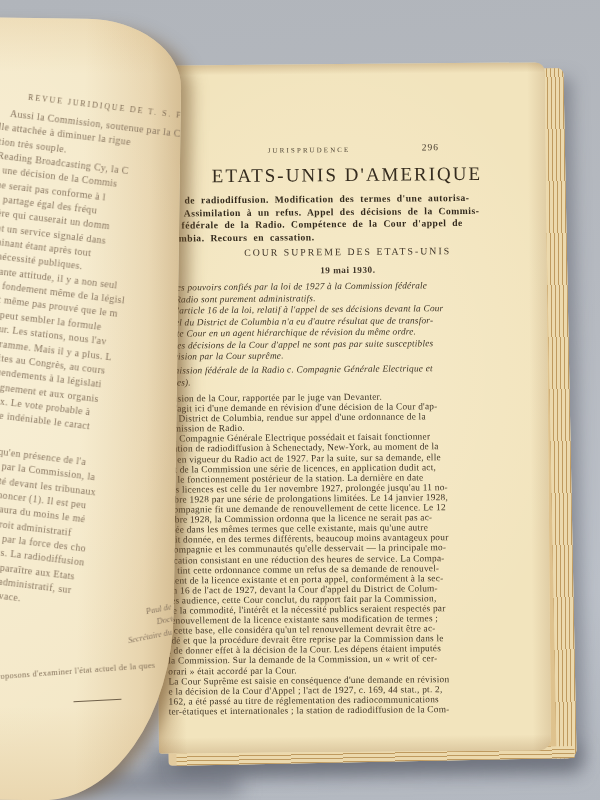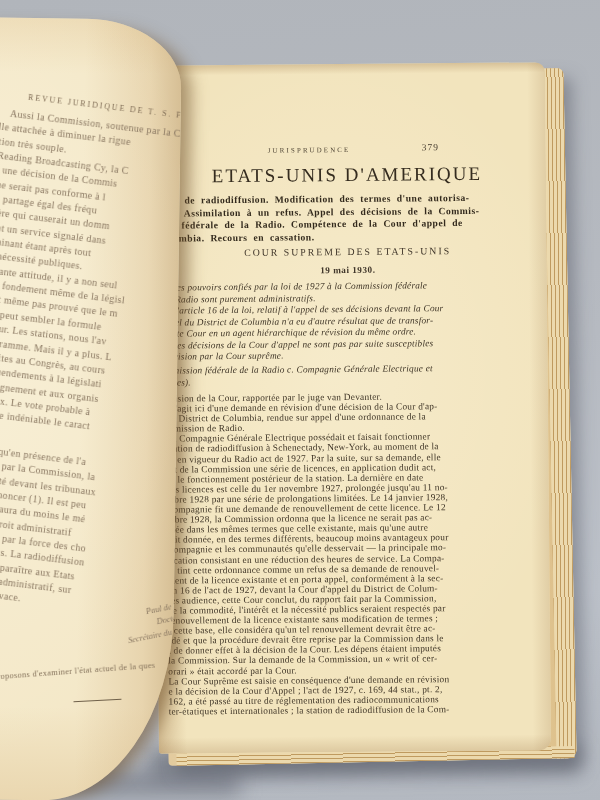--- a/index.html
+++ b/index.html
@@ -89,21 +89,21 @@
 
   <div class="page-stack">
     <div class="stack-edge-r"></div>
     <div class="stack-edge-b"></div>
   </div>
 
   <div class="right-leaf">
     <div class="tone"></div>
     <div class="rp-content">
       <div class="rp-running">JURISPRUDENCE</div>
-      <div class="rp-pagenum">379</div>
+      <div class="rp-pagenum">296</div>
       <div class="rp-title">ETATS-UNIS D'AMERIQUE</div>
       <div class="rp-summary">
         <div class="ln">ion de radiodiffusion. Modification des termes d'une autorisa-</div>
           <div class="ln">on. Assimilation à un refus. Appel des décisions de la Commis-</div>
           <div class="ln">on fédérale de la Radio. Compétence de la Cour d'appel de</div>
           <div class="ln">olumbia. Recours en cassation.</div>
       </div>
       <div class="rp-court">COUR SUPREME DES ETATS-UNIS</div>
       <div class="rp-date">19 mai 1930.</div>
       <div class="rp-holdings">

